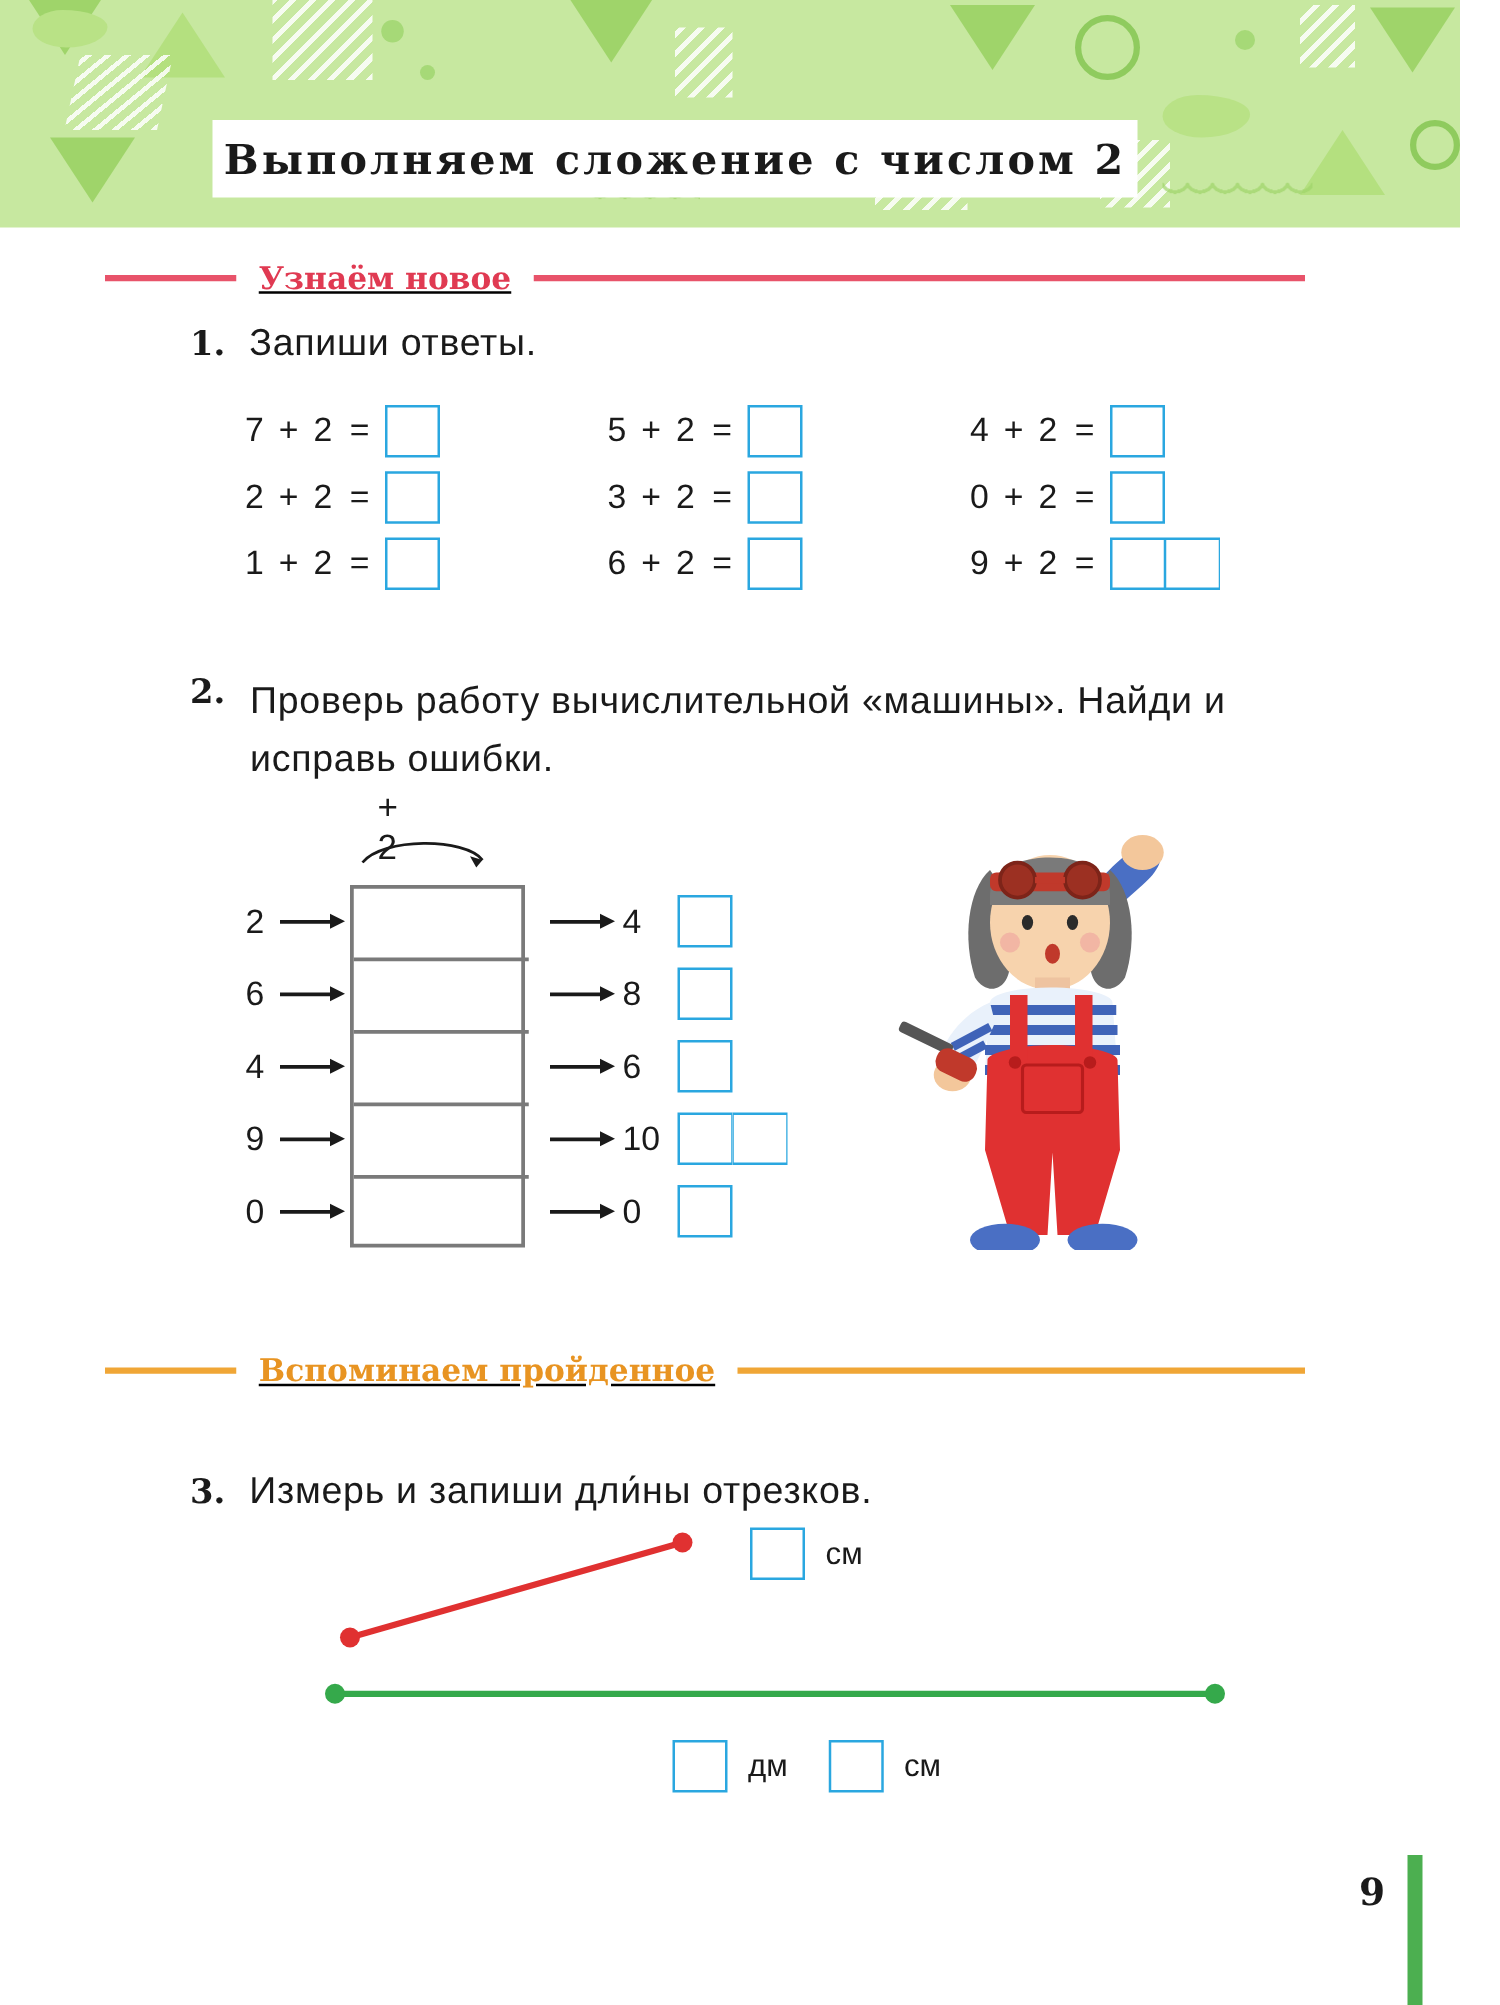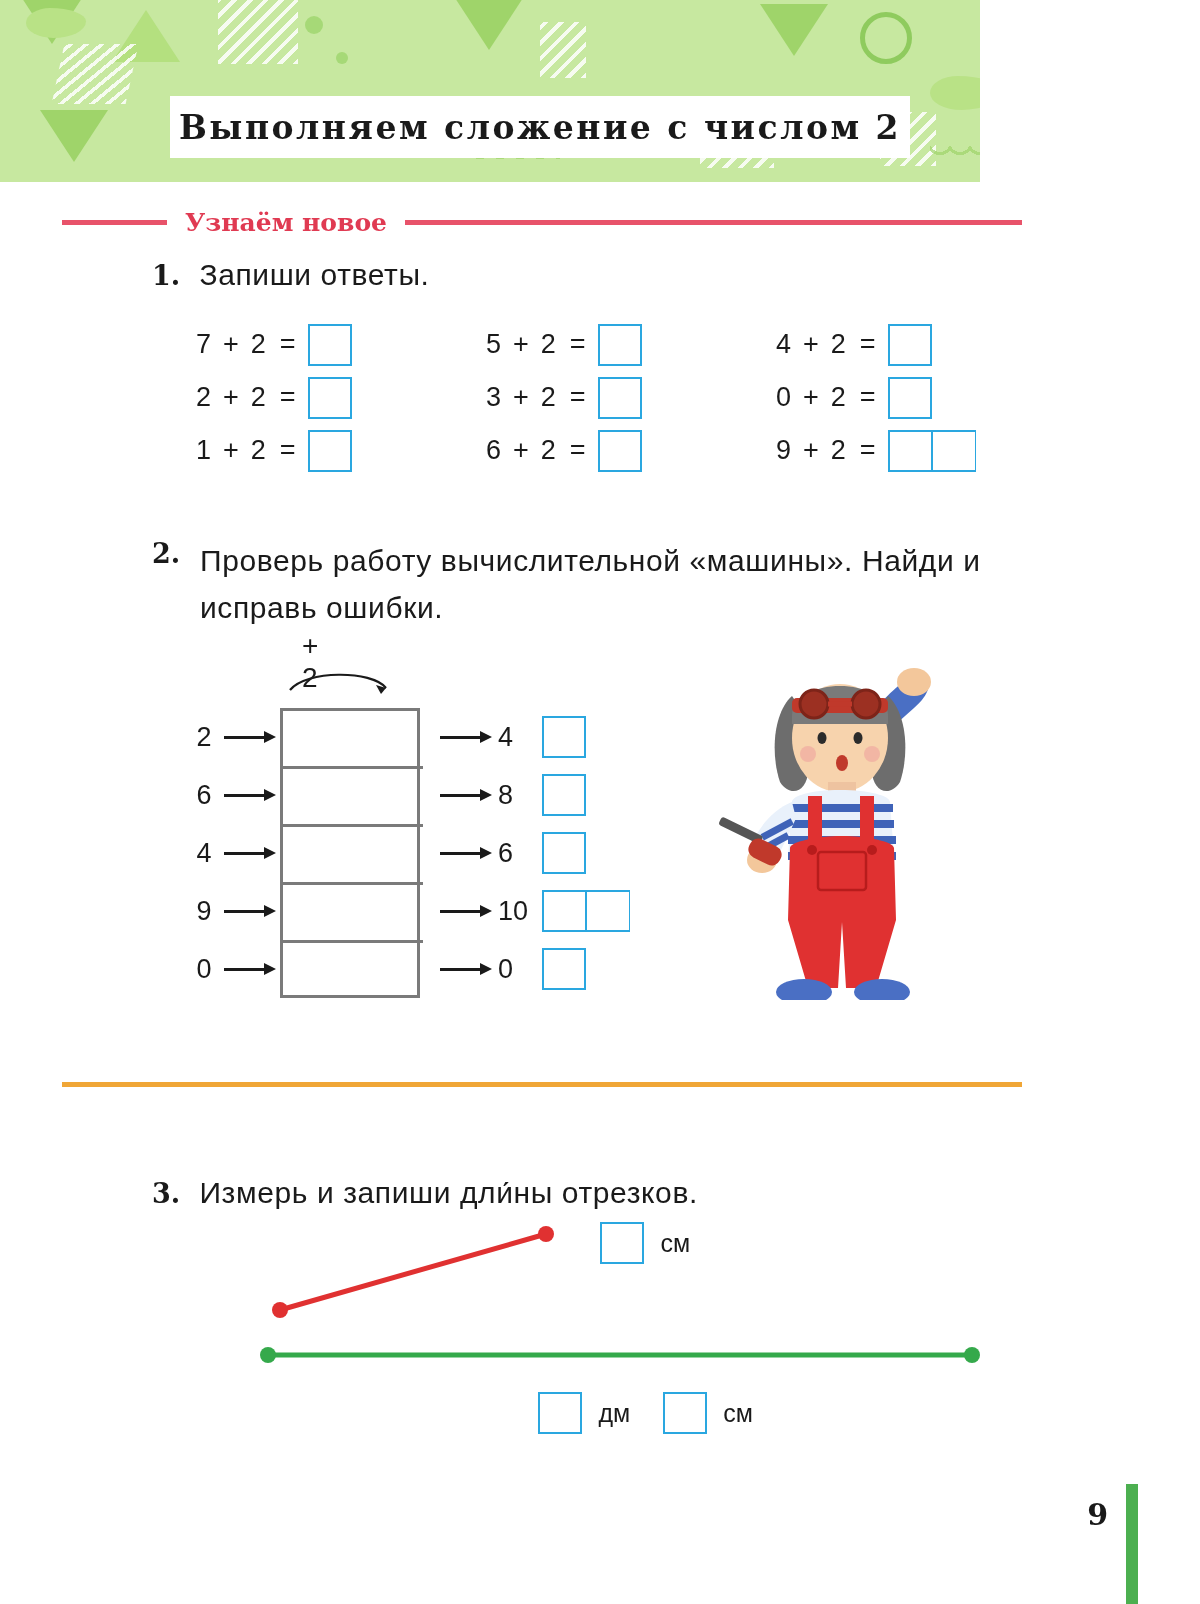--- a/index.html
+++ b/index.html
@@ -10,21 +10,21 @@
     position: relative;
     background: #ffffff;
     font-family: "Liberation Sans", sans-serif;
     overflow: hidden;
   }
 
   
   .header-band {
     position: absolute;
     left: 0; top: 0;
-    width: 980px; height: 182px;
+    width: 1168px; height: 182px;
     background: #c7e8a0;
     overflow: hidden;
   }
   .header-band .tri {
     position: absolute;
     width: 0; height: 0;
     border-left: 34px solid transparent;
     border-right: 34px solid transparent;
   }
   .header-band .tri-down {
@@ -84,21 +84,22 @@
     color: #1a1a1a;
     white-space: nowrap;
   }
 
   
   .section-head {
     position: absolute;
     display: flex;
     align-items: center;
     width: 960px;
-    left: 62px;
+    left: 84px;
+    text-decoration: underline;
   }
   .section-head .rule-left {
     height: 5px; width: 105px;
   }
   .section-head .rule-right {
     height: 5px; flex: 1;
   }
   .section-head .sec-label {
     font-family: "DejaVu Serif", serif;
     font-weight: bold;
@@ -543,20 +544,21 @@
 
   <circle cx="112" cy="230" r="5" fill="#b71c1c"></circle>
   <circle cx="172" cy="230" r="5" fill="#b71c1c"></circle>
 
   <ellipse cx="104" cy="372" rx="28" ry="13" fill="#4a6fc4"></ellipse>
   <ellipse cx="182" cy="372" rx="28" ry="13" fill="#4a6fc4"></ellipse>
 </svg>
 
 <div class="section-head sec-rev" style="top:1082px;">
   <div class="rule-left"></div>
+  <div class="sec-label">Вспоминаем пройденное</div>
   <div class="rule-right"></div>
 </div>
 
 <div class="task" style="left:152px; top:1176px;">
   <span class="task-num">3.</span>
   <span class="task-text" style="margin-left:12px;">Измерь  и  запиши  дли́ны  отрезков.</span>
 </div>
 
 <svg class="segment-red" viewBox="0 0 290 100">
   <line x1="12" y1="88" x2="278" y2="12" stroke="#e03131" stroke-width="5" stroke-linecap="round"></line>

